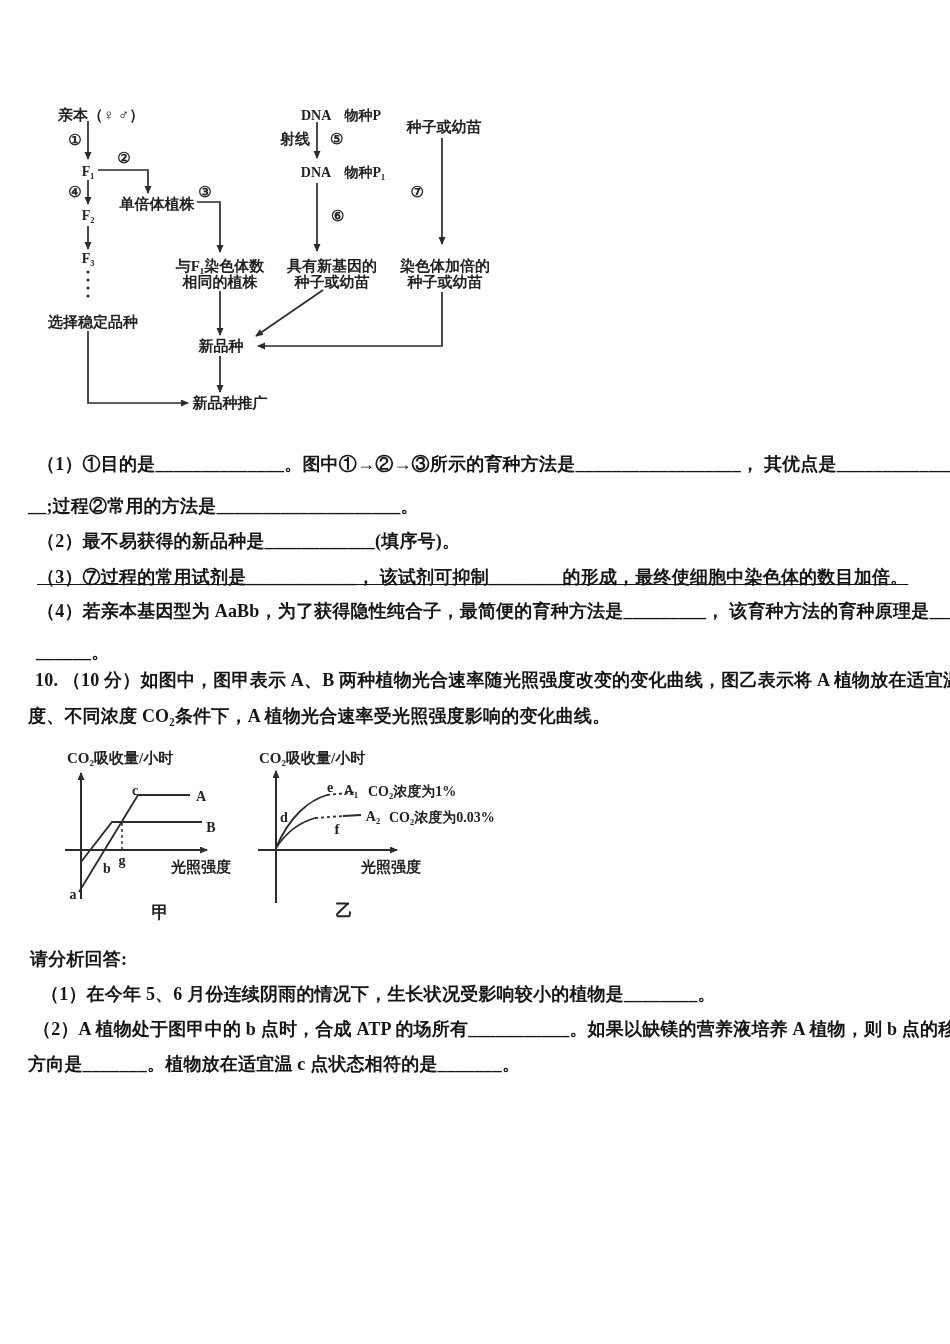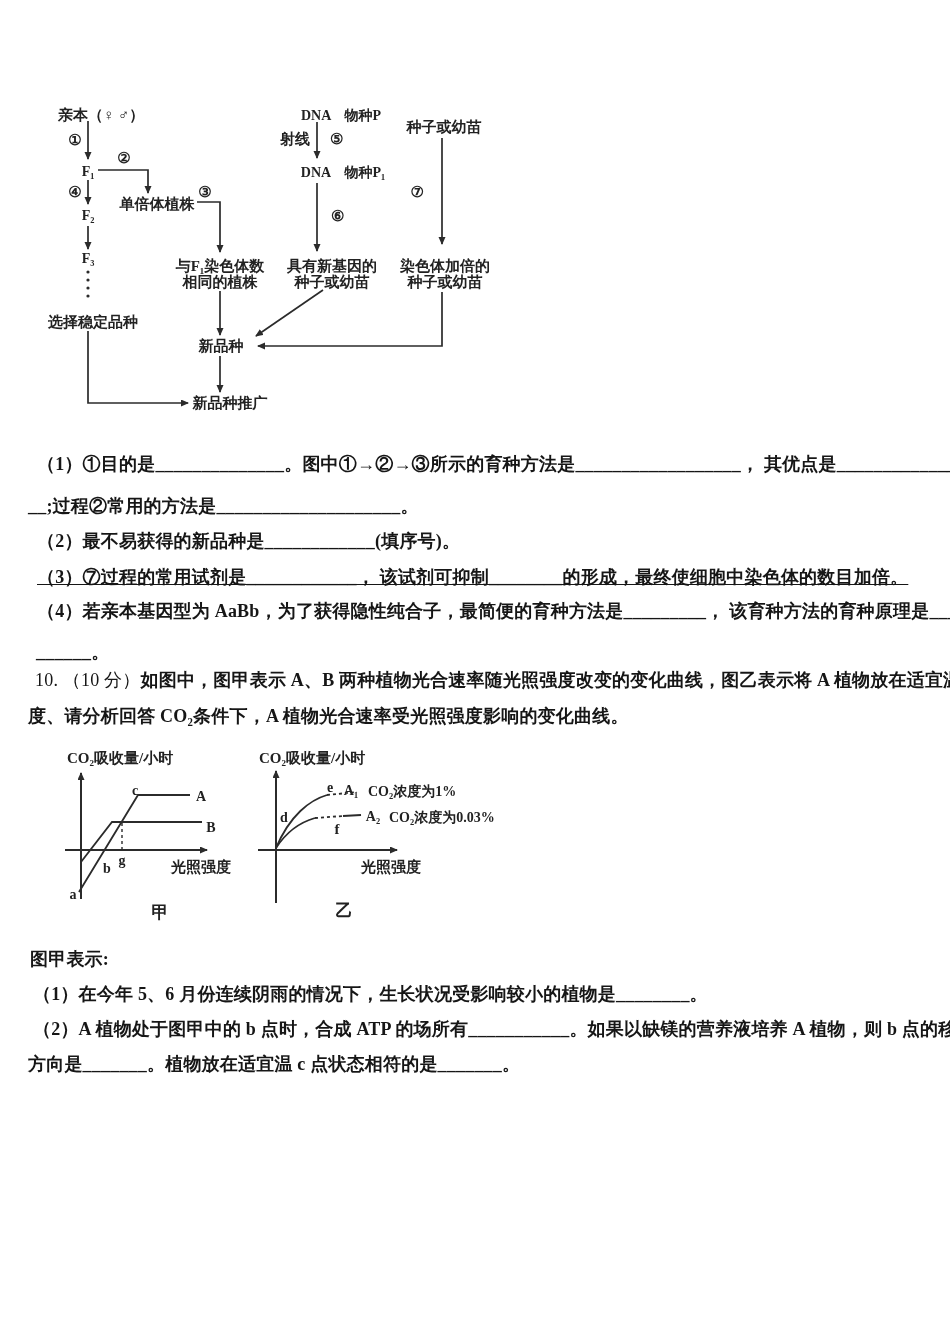--- a/index.html
+++ b/index.html
@@ -4,21 +4,21 @@
 <style>
   html,body{margin:0;padding:0;}
   body{
     width:950px;height:1344px;background:#ffffff;position:relative;
     font-family:"Liberation Serif","DejaVu Serif",serif;color:#161616;
   }
   .tline{
     position:absolute;font-weight:bold;font-size:18px;line-height:23px;
     white-space:nowrap;letter-spacing:0.2px;color:#161616;
   }
-  .qnum{font-weight:normal;}
+  .qnum{font-weight:bold;}
   svg{position:absolute;overflow:visible;}
   svg text{fill:#222;font-family:"Liberation Serif","DejaVu Serif",serif;font-weight:bold;}
   .fc-cn{font-size:15px;}
   .fc-sm{font-size:14px;}
   .fc-step{font-size:15px;}
   .ln{stroke:#2b2b2b;stroke-width:1.7;fill:none;}
   .axis{stroke:#2b2b2b;stroke-width:2;fill:none;}
   .curve{stroke:#2b2b2b;stroke-width:1.8;fill:none;}
   .dash{stroke-dasharray:3,3;}
   .dot{fill:#2b2b2b;}
@@ -86,21 +86,21 @@
 <div class="tline" style="left:37px;top:453px;">（1）①目的是______________。图中①→②→③所示的育种方法是__________________， 其优点是______________</div>
 <div class="tline" style="left:28px;top:495px;text-align:center;">__;过程②常用的方法是____________________。</div>
 <div class="tline" style="left:37px;top:530px;">（2）最不易获得的新品种是____________(填序号)。</div>
 <div class="tline" style="left:37px;top:566px;text-decoration:underline;">（3）⑦过程的常用试剂是____________， 该试剂可抑制________的形成，最终使细胞中染色体的数目加倍。</div>
 <div class="tline" style="left:37px;top:600px;">（4）若亲本基因型为 AaBb，为了获得隐性纯合子，最简便的育种方法是_________， 该育种方法的育种原理是____</div>
 <div class="tline" style="left:36px;top:641px;">______。</div>
 
 <div class="tline" style="left:35px;top:669px;">
   <span class="qnum">10. （10 分）</span><span>如图中，图甲表示 A、B 两种植物光合速率随光照强度改变的变化曲线，图乙表示将 A 植物放在适宜温</span>
 </div>
-<div class="tline" style="left:28px;top:705px;">度、请分析回答 CO₂条件下，A 植物光合速率受光照强度影响的变化曲线。</div>
+<div class="tline" style="left:28px;top:705px;">度、不同浓度 CO₂条件下，A 植物光合速率受光照强度影响的变化曲线。</div>
 
 <svg style="left:55px;top:745px;" width="480" height="185" viewBox="0 0 480 185">
   <defs>
     <marker id="arr2" markerWidth="9" markerHeight="8" refX="7" refY="3.5" orient="auto" markerUnits="userSpaceOnUse">
       <path d="M0,0 L8,3.5 L0,7 Z" fill="#2b2b2b"></path>
     </marker>
   </defs>
 
   <g>
     <text class="fc-cn" x="12" y="13" dominant-baseline="central">CO₂吸收量/小时</text>
@@ -133,16 +133,16 @@
     <text class="g-lab" x="282" y="84" text-anchor="middle" dominant-baseline="central" style="font-size:15px;">f</text>
     <text class="g-lab" x="296" y="45" text-anchor="middle" dominant-baseline="central">A₁</text>
     <text class="g-lab" x="313" y="46" dominant-baseline="central">CO₂浓度为1%</text>
     <text class="g-lab" x="318" y="71" text-anchor="middle" dominant-baseline="central">A₂</text>
     <text class="g-lab" x="334" y="72" dominant-baseline="central">CO₂浓度为0.03%</text>
     <text class="fc-cn" x="336" y="122" text-anchor="middle" dominant-baseline="central">光照强度</text>
     <text class="g-big" x="289" y="165" text-anchor="middle" dominant-baseline="central">乙</text>
   </g>
 </svg>
 
-<div class="tline" style="left:30px;top:948px;">图甲表示:</div>
-<div class="tline" style="left:33px;top:983px;font-family:Liberation Serif, serif;">（1）在今年 5、6 月份连续阴雨的情况下，生长状况受影响较小的植物是________。</div>
+<div class="tline" style="left:30px;top:948px;">请分析回答:</div>
+<div class="tline" style="left:41px;top:983px;font-family:Liberation Serif, serif;">（1）在今年 5、6 月份连续阴雨的情况下，生长状况受影响较小的植物是________。</div>
 <div class="tline" style="left:33px;top:1018px;">（2）A 植物处于图甲中的 b 点时，合成 ATP 的场所有___________。如果以缺镁的营养液培养 A 植物，则 b 点的移动</div>
 <div class="tline" style="left:28px;top:1053px;">方向是_______。植物放在适宜温 c 点状态相符的是_______。</div>
 
 </body></html>

